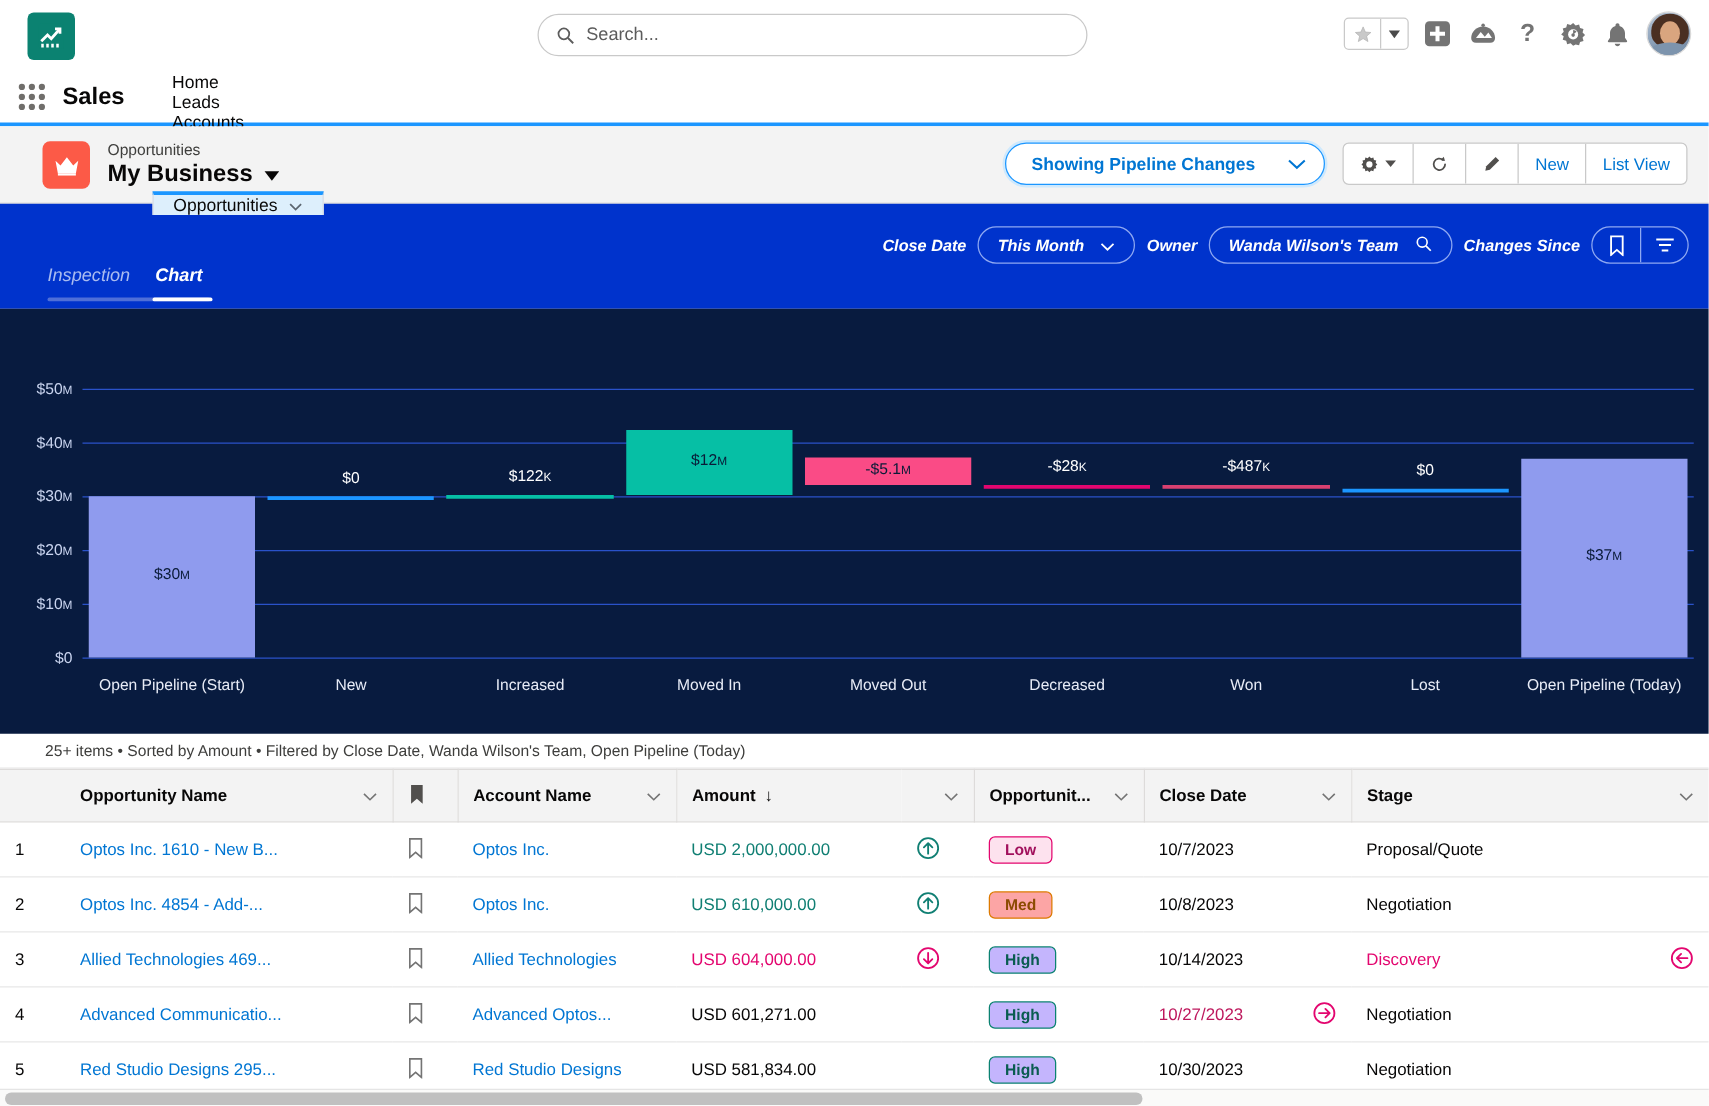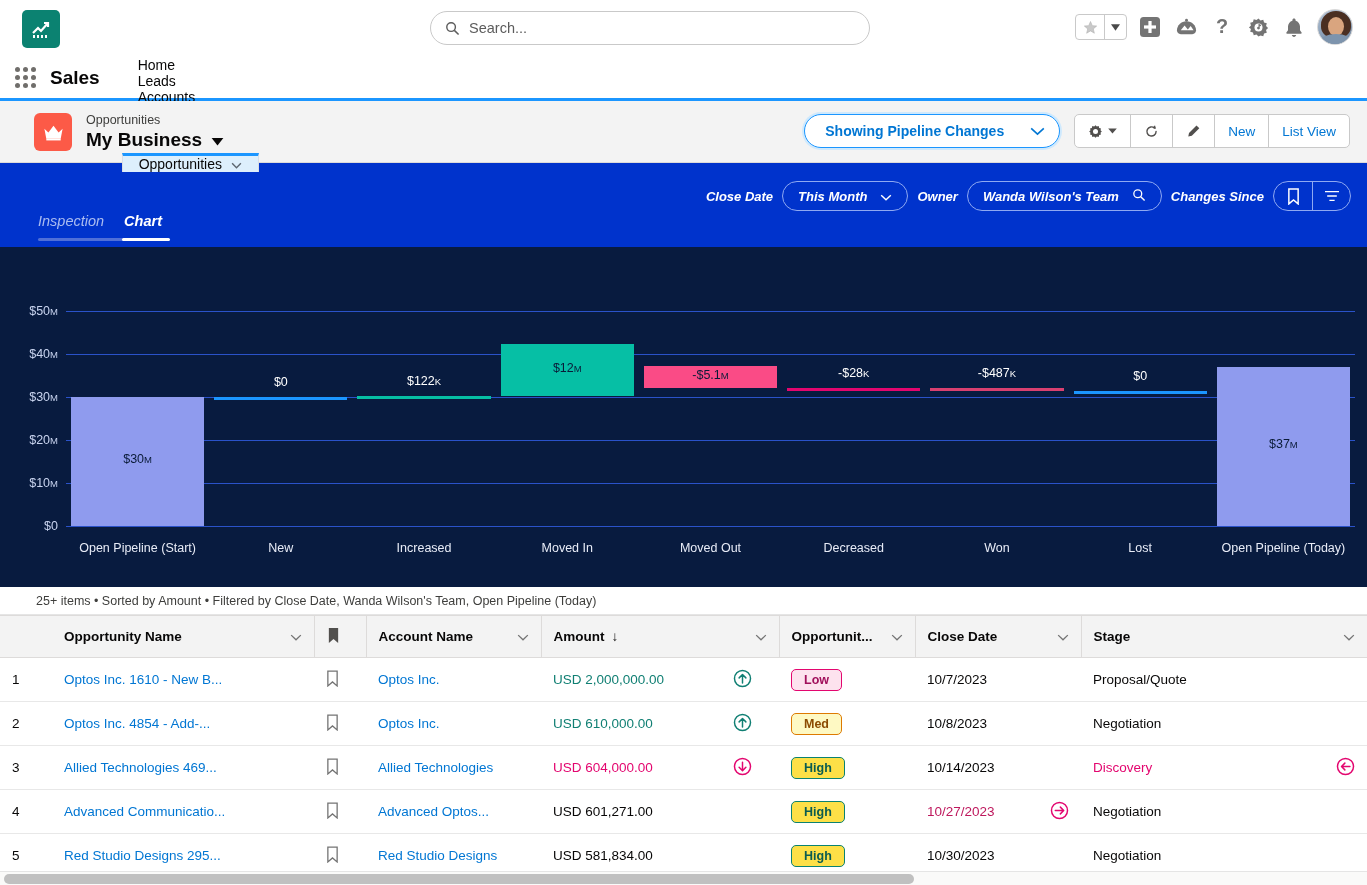--- a/index.html
+++ b/index.html
@@ -259,22 +259,22 @@
   }
   td.rownum { color:#3e3e3c; font-size: 13px; text-align:left; padding-left: 20px; }
   .lnk { color:#0176d3; cursor:pointer; }
   .amt-up { color:#107f73; }
   .amt-down { color:#e3066f; }
   .badge {
     display:inline-block; padding: 3px 12px; border-radius: 5px;
     font-size: 12.5px; font-weight: bold; border: 1px solid;
   }
   .badge.low { background:#fde2ee; border-color:#e3066f; color:#a1105c; }
-  .badge.med { background:#fef9c3; border-color:#dd7a01; color:#8c4b02; }
-  .badge.high { background:#fde047; border-color:#0b8271; color:#0a5c50; }
+  .badge.med { background:#fca5a5; border-color:#dd7a01; color:#8c4b02; }
+  .badge.high { background:#c4b5fd; border-color:#0b8271; color:#0a5c50; }
   .cell-flex { display:flex; align-items:center; justify-content:space-between; }
   .date-red { color:#be185d; }
   .stage-red { color:#e3066f; }
 
   
   .hscroll {
     position:absolute; left:0; bottom:0; width:100%; height:14px;
     background:#fafaf9; border-top:1px solid #e5e5e5;
   }
   .hscroll .thumb {

